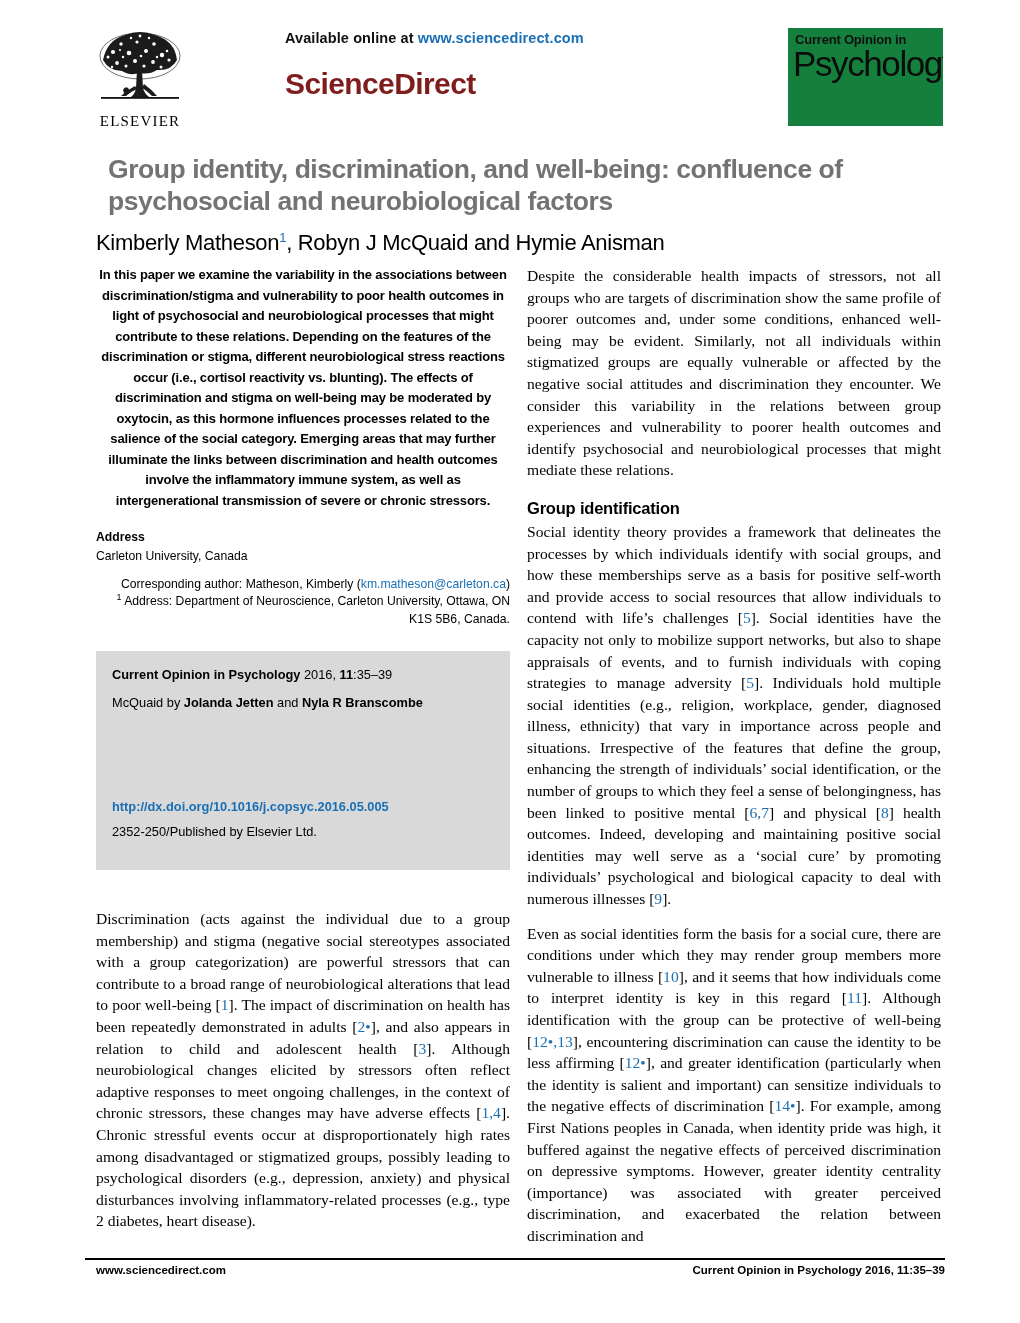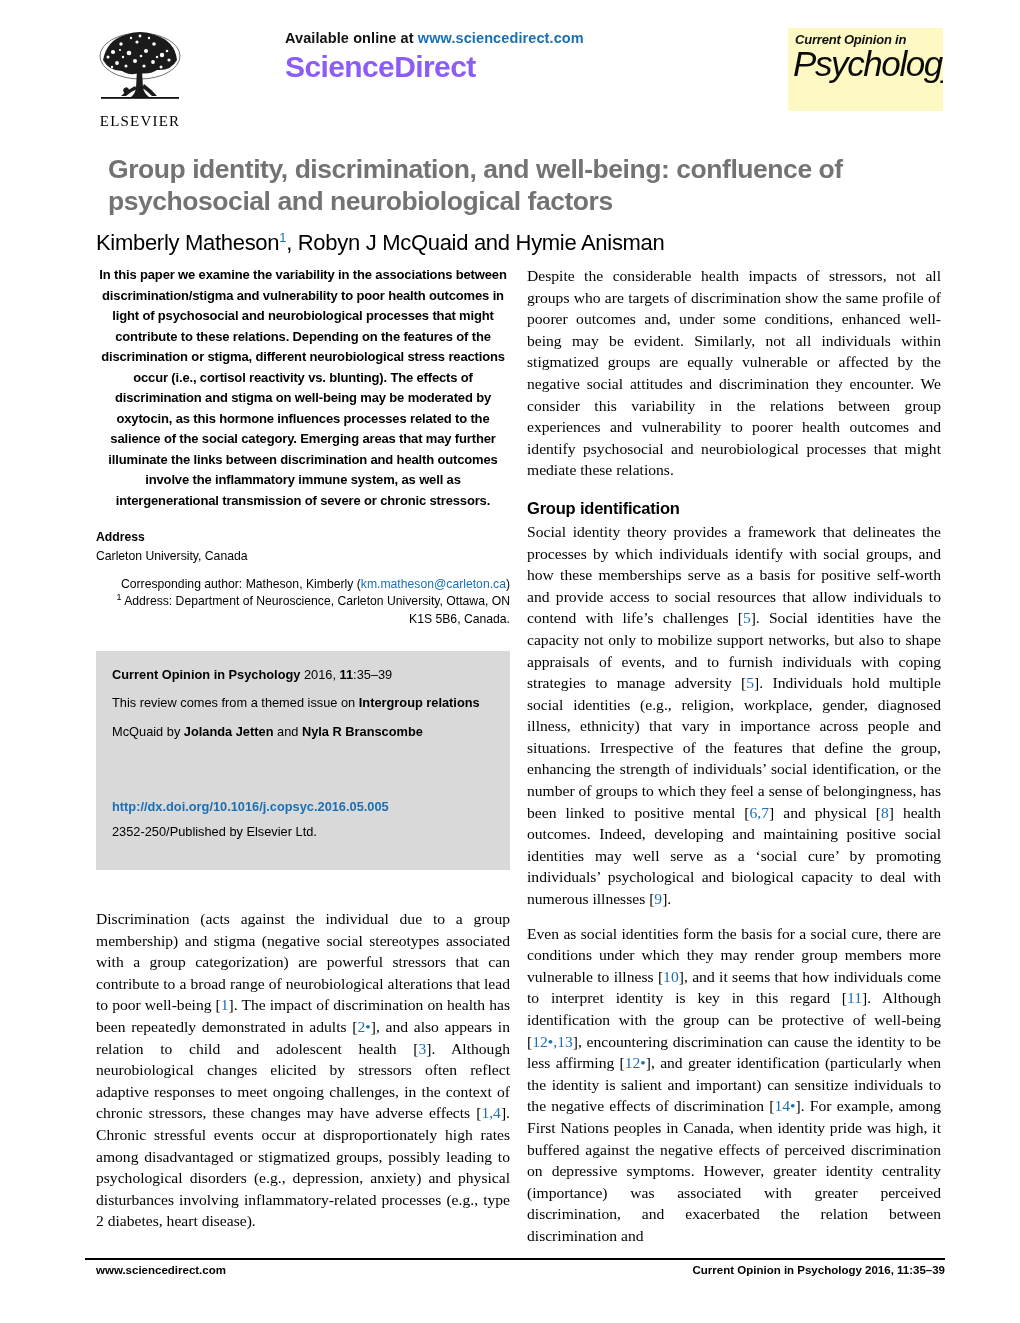--- a/index.html
+++ b/index.html
@@ -72,37 +72,36 @@
     font-weight: 600;
     color: #111;
     letter-spacing: 0.1px;
     white-space: nowrap;
   }
   .sd-available .sd-url {
     color: #1a6fb5;
     font-weight: 600;
   }
   .sd-logo {
-    margin-top: 4px;
+    margin-top: 21px;
     font-family: "Liberation Sans", sans-serif;
     font-size: 30px;
     font-weight: bold;
-    color: #8b5cf6;
+    color: #7f1d1d;
     letter-spacing: -0.6px;
   }
 
   .coip-badge {
     position: absolute;
     left: 703px;
     top: 6px;
     width: 155px;
-    height: 83px;
-    background: #fef9c3;
+    height: 98px;
+    background: #15803d;
     overflow: hidden;
-    font-style: italic;
   }
   .coip-line1 {
     position: absolute;
     left: 7px;
     top: 4px;
     font-family: "Liberation Sans", sans-serif;
     font-size: 13px;
     font-weight: bold;
     color: #101010;
     letter-spacing: -0.2px;
@@ -395,21 +394,20 @@
     <div class="addr-body">Carleton University, Canada</div>
 
     <div class="corr-block">
       <span>Corresponding author: Matheson, Kimberly (</span><span class="email">km.matheson@carleton.ca</span><span>)</span><br>
       <sup>1</sup><span> Address: Department of Neuroscience, Carleton University, Ottawa, ON K1S 5B6, Canada.</span>
     </div>
   </div>
 
   <div class="journal-box">
     <div class="jb-line"><b>Current Opinion in Psychology</b><span> 2016, </span><b>11</b><span>:35–39</span></div>
-    <div class="jb-line"><span>This review comes from a themed issue on </span><b>Intergroup relations</b></div>
     <div class="jb-line"><span>McQuaid by </span><b>Jolanda Jetten</b><span> and </span><b>Nyla R Branscombe</b></div>
     <div class="jb-doi">http://dx.doi.org/10.1016/j.copsyc.2016.05.005</div>
     <div class="jb-issn">2352-250/Published by Elsevier Ltd.</div>
   </div>
 
   <div class="body-col-left">
     <p class="bodytext"><span>Discrimination (acts against the individual due to a group membership) and stigma (negative social stereotypes associated with a group categorization) are powerful stressors that can contribute to a broad range of neurobiological alterations that lead to poor well-being [</span><span class="ref">1</span><span>]. The impact of discrimination on health has been repeatedly demonstrated in adults [</span><span class="ref">2•</span><span>], and also appears in relation to child and adolescent health [</span><span class="ref">3</span><span>]. Although neurobiological changes elicited by stressors often reflect adaptive responses to meet ongoing challenges, in the context of chronic stressors, these changes may have adverse effects [</span><span class="ref">1,4</span><span>]. Chronic stressful events occur at disproportionately high rates among disadvantaged or stigmatized groups, possibly leading to psychological disorders (e.g., depression, anxiety) and physical disturbances involving inflammatory-related processes (e.g., type 2 diabetes, heart disease).</span></p>
   </div>
 
   <div class="col-right">

